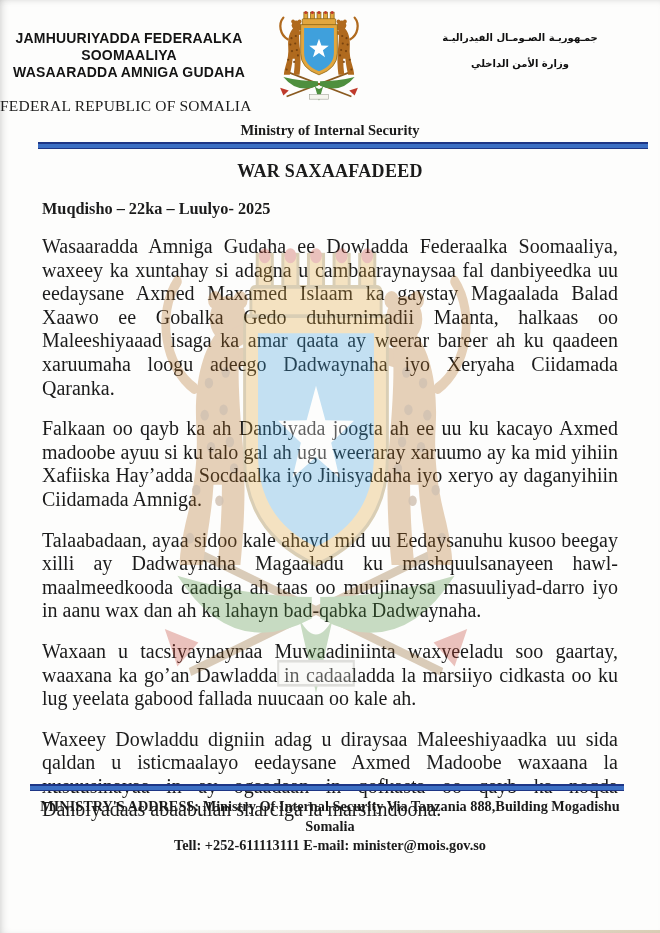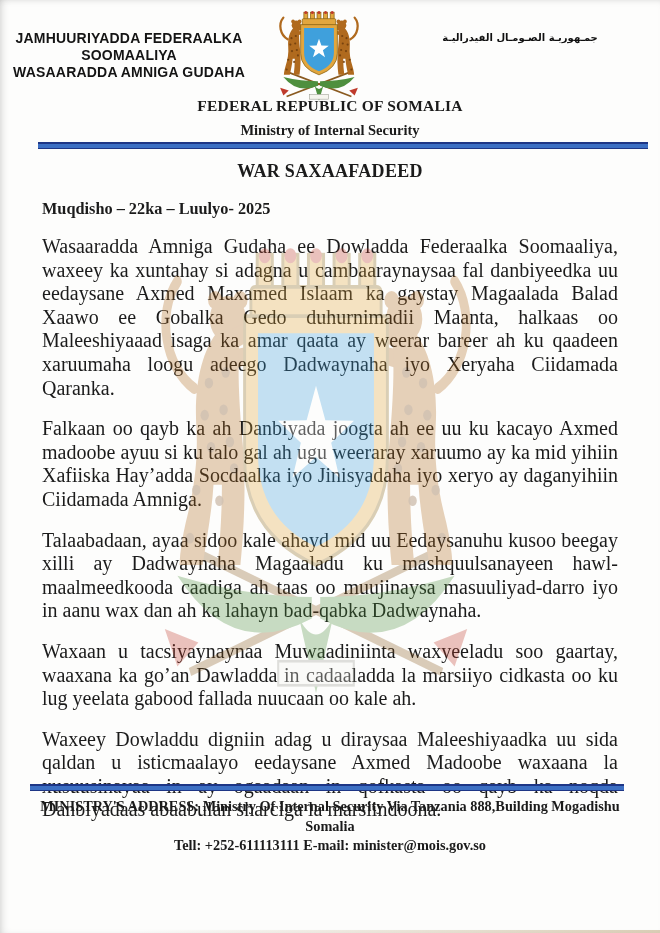--- a/index.html
+++ b/index.html
@@ -32,21 +32,21 @@
     font-family:"Liberation Sans",sans-serif;font-weight:bold;
     font-size:14px;line-height:17px;color:#141414;letter-spacing:.2px;
   }
   .emblem{width:122px;text-align:center;}
   .emblem svg{margin-top:2px;}
   .arabic{
     flex:1;padding-top:17px;text-align:center;direction:rtl;
     font-family:"DejaVu Sans",sans-serif;font-weight:bold;
     font-size:10px;line-height:26px;color:#101010;
   }
-  .country{margin-top:-10px;text-align:center;font-weight:bold;font-size:15.5px;letter-spacing:.2px;}
+  .country{margin-top:-10px;font-weight:normal;font-size:15.5px;letter-spacing:.2px;}
   .ministry{margin-top:7px;text-align:center;font-weight:bold;font-size:14.5px;}
   .divider{
     height:7px;
     background:linear-gradient(to bottom,
       var(--rule-top,#1e3686) 0 30%,
       var(--rule-main,#3c6fc3) 30% 82%,
       var(--rule-top,#1e3686) 82% 100%);
   }
   .divider-top{margin:3px 12px 0 38px;}
   
@@ -135,20 +135,21 @@
       <div>SOOMAALIYA</div>
       <div>WASAARADDA AMNIGA GUDAHA</div>
     </div>
     <div class="emblem">
       <svg viewBox="0 0 100 86" width="108" height="93">
           <use href="#coa"></use>
         </svg>
     </div>
     <div class="arabic">
       <div>جمـهوريـة الصـومـال الفيدراليـة</div>
+      <div>وزارة الأمن الداخلي</div>
     </div>
   </header>
 
   <div class="country">FEDERAL REPUBLIC OF SOMALIA</div>
   <div class="ministry">Ministry of Internal Security</div>
 
   <div class="divider divider-top"></div>
 
   <h1 class="title">WAR SAXAAFADEED</h1>
   <div class="dateline">Muqdisho – 22ka – Luulyo- 2025</div>

